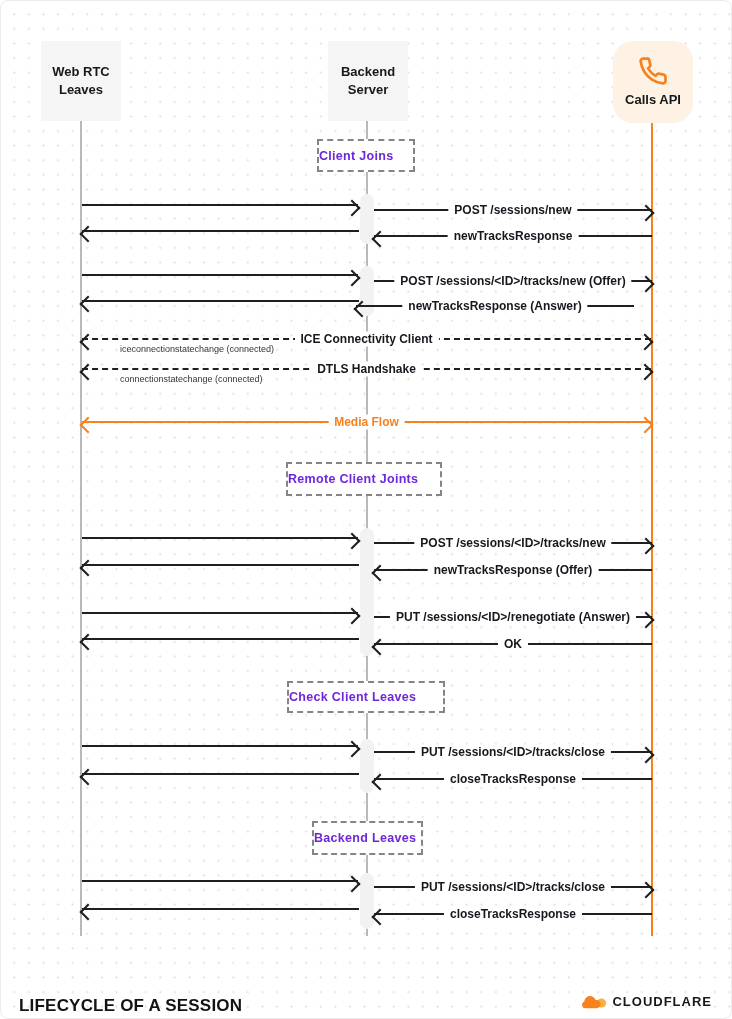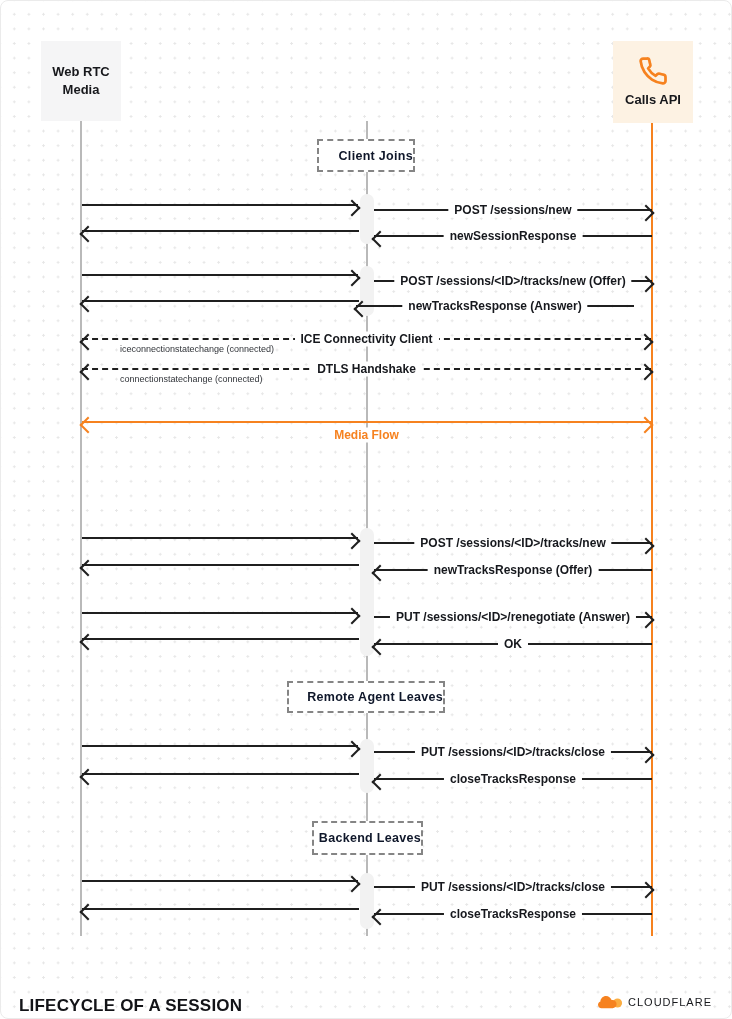--- a/index.html
+++ b/index.html
@@ -11,61 +11,64 @@
     background-size:14.6px 14.6px;background-position:6px 6px;
   }
   .lifeline{position:absolute;top:120px;height:815px;width:2px;background:#b9b9b9;z-index:1;}
   .lifeline.orange{background:#f6821f;top:122px;height:813px;}
   .bar{position:absolute;left:359px;width:14px;background:#f2f2f2;border-radius:7px;z-index:2;}
   .actor{
     position:absolute;top:40px;width:80px;height:80px;background:#f5f5f6;z-index:6;
     display:flex;align-items:center;justify-content:center;text-align:center;
     font-size:13px;font-weight:700;color:#17181c;line-height:1.35;
   }
-  .actor.calls{width:80px;height:82px;background:#fdf2e3;border-radius:0;flex-direction:column;gap:5px;}
+  .actor.calls{width:80px;height:82px;background:#fdf2e3;border-radius:20px;flex-direction:column;gap:5px;}
   .msg{position:absolute;height:0;border-top:2px solid #1f1f1f;z-index:3;}
   .msg.dashed{border-top-style:dashed;}
   .msg.orange{border-top-color:#f6821f;}
   .head{position:absolute;width:10px;height:10px;}
   .head.e{right:0;top:-4px;border-top:2.5px solid #1f1f1f;border-right:2.5px solid #1f1f1f;transform:rotate(45deg);}
   .head.w{left:0;top:-4px;border-top:2.5px solid #1f1f1f;border-left:2.5px solid #1f1f1f;transform:rotate(-45deg);}
   .msg.orange .head{border-color:#f6821f;}
   .lbl{
     position:absolute;left:50%;top:-1px;transform:translate(-50%,-50%);
     background:#fff;padding:0 6px;font-size:12px;font-weight:700;color:#16181d;
     white-space:nowrap;line-height:1.25;
   }
-  .lbl.orange-text{color:#f6821f;margin-top:13px;}
+  .lbl.orange-text{color:#f6821f;}
   .sub{position:absolute;left:10px;top:4px;font-size:9px;font-weight:400;color:#33363b;white-space:nowrap;background:transparent;padding-left:28px;}
   .group{
-    position:absolute;background:#fff;border:2px dashed #858585;color:#0f172a;z-index:5;
-    display:flex;align-items:center;justify-content:flex-end;
+    position:absolute;background:#fff;border:2px dashed #858585;color:#6d28d9;z-index:5;
+    display:flex;align-items:center;justify-content:flex-start;
     font-weight:600;font-size:12.5px;letter-spacing:.3px;white-space:nowrap;box-sizing:border-box;
   }
   .title{position:absolute;left:18px;top:986px;font-size:17px;font-weight:700;letter-spacing:.2px;color:#121317;z-index:7;margin-top:9px;}
   .logo{position:absolute;right:19px;top:993px;display:flex;align-items:center;gap:4px;z-index:7;}
-  .logo-text{font-size:11px;font-weight:400;letter-spacing:1px;color:#17181c;}
+  .logo-text{font-size:13px;font-weight:700;letter-spacing:1px;color:#17181c;}
 </style>
 </head>
 <body>
 
 <div class="page">
 
   <div class="lifeline" style="left:79px"></div>
   <div class="lifeline" style="left:365px"></div>
   <div class="lifeline orange" style="left:650px"></div>
 
   <div class="bar" style="top:193px;height:50px"></div>
   <div class="bar" style="top:265px;height:50px"></div>
   <div class="bar" style="top:527px;height:128px"></div>
   <div class="bar" style="top:738px;height:54px"></div>
   <div class="bar" style="top:872px;height:56px"></div>
 
   <div class="actor" style="left:40px">
-    <span>Web RTC Media</span>
+    <span>Web RTC Leaves</span>
+  </div>
+  <div class="actor" style="left:327px">
+    <span>Backend Server</span>
   </div>
   <div class="actor calls" style="left:612px">
     <span style="display:block;height:30px">
       <svg width="30" height="30" viewBox="0 0 24 24" fill="none" stroke="#f6821f" stroke-width="2.2" stroke-linecap="round" stroke-linejoin="round">
         <path d="M22 16.92v3a2 2 0 0 1-2.18 2 19.79 19.79 0 0 1-8.63-3.07 19.5 19.5 0 0 1-6-6 19.79 19.79 0 0 1-3.07-8.67A2 2 0 0 1 4.11 2h3a2 2 0 0 1 2 1.72 12.84 12.84 0 0 0 .7 2.81 2 2 0 0 1-.45 2.11L8.09 9.91a16 16 0 0 0 6 6l1.27-1.27a2 2 0 0 1 2.11-.45 12.84 12.84 0 0 0 2.81.7A2 2 0 0 1 22 16.92z"></path>
       </svg>
     </span>
     <span>Calls API</span>
   </div>
 
@@ -78,21 +81,21 @@
     </div>
   <div class="msg" style="left:373px;top:208px;width:278px">
     <i class="head e"></i>
     <span class="lbl">POST /sessions/new</span>
   </div>
   <div class="msg" style="left:81px;top:229px;width:277px">
       <i class="head w"></i>
     </div>
   <div class="msg" style="left:373px;top:234px;width:278px">
     <i class="head w"></i>
-    <span class="lbl">newSessionResponse</span>
+    <span class="lbl">newTracksResponse</span>
   </div>
 
   <div class="msg" style="left:81px;top:273px;width:276px">
       <i class="head e"></i>
     </div>
   <div class="msg" style="left:373px;top:279px;width:278px">
     <i class="head e"></i>
     <span class="lbl">POST /sessions/&lt;ID&gt;/tracks/new (Offer)</span>
   </div>
   <div class="msg" style="left:81px;top:299px;width:277px">
@@ -115,20 +118,23 @@
     <span class="lbl">DTLS Handshake</span>
     <span class="sub">connectionstatechange (connected)</span>
   </div>
 
   <div class="msg orange" style="left:81px;top:420px;width:569px">
     <i class="head w"></i>
     <i class="head e"></i>
     <span class="lbl orange-text">Media Flow</span>
   </div>
 
+  <div class="group" style="left:285px;top:461px;width:156px;height:34px">
+    <span>Remote Client Joints</span>
+  </div>
 
   <div class="msg" style="left:81px;top:536px;width:276px">
       <i class="head e"></i>
     </div>
   <div class="msg" style="left:373px;top:541px;width:278px">
     <i class="head e"></i>
     <span class="lbl">POST /sessions/&lt;ID&gt;/tracks/new</span>
   </div>
   <div class="msg" style="left:81px;top:563px;width:277px">
       <i class="head w"></i>
@@ -147,21 +153,21 @@
   </div>
   <div class="msg" style="left:81px;top:637px;width:277px">
       <i class="head w"></i>
     </div>
   <div class="msg" style="left:373px;top:642px;width:278px">
     <i class="head w"></i>
     <span class="lbl">OK</span>
   </div>
 
   <div class="group" style="left:286px;top:680px;width:158px;height:32px">
-    <span>Remote Agent Leaves</span>
+    <span>Check Client Leaves</span>
   </div>
 
   <div class="msg" style="left:81px;top:744px;width:276px">
       <i class="head e"></i>
     </div>
   <div class="msg" style="left:373px;top:750px;width:278px">
     <i class="head e"></i>
     <span class="lbl">PUT /sessions/&lt;ID&gt;/tracks/close</span>
   </div>
   <div class="msg" style="left:81px;top:772px;width:277px">

